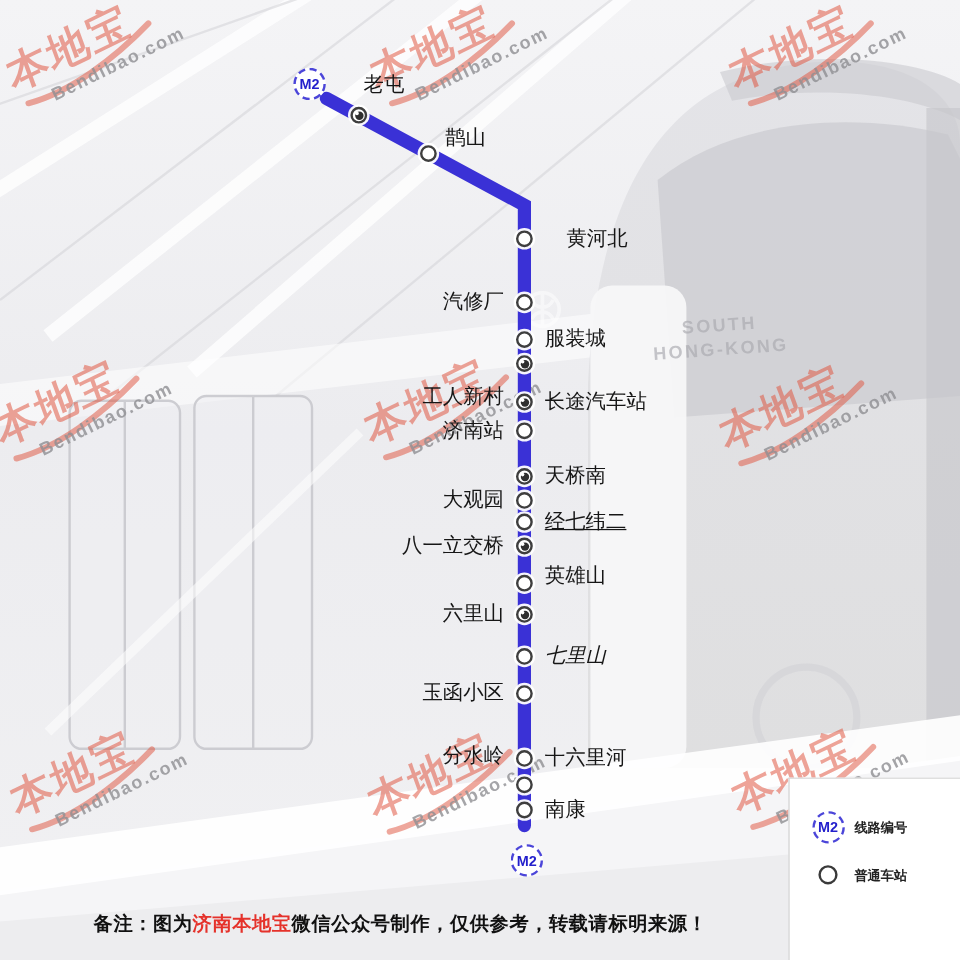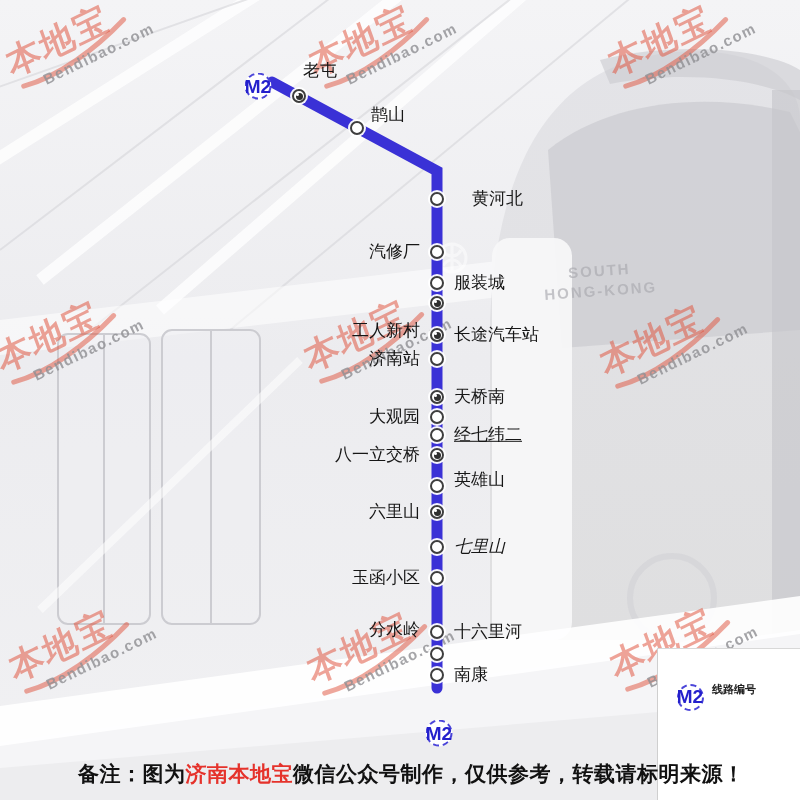--- a/index.html
+++ b/index.html
@@ -12,32 +12,32 @@
   .wm-cn{font-size:35px;font-weight:bold;letter-spacing:2px;color:#e0523c;opacity:.52;transform:skewX(-6deg);line-height:1;}
   .wm-swoosh{position:absolute;left:2px;top:24px;opacity:.5;}
   .wm-en{font-size:15px;font-weight:bold;letter-spacing:1.5px;color:#8f8f93;opacity:.8;margin:4px 0 0 26px;}
   
   .map-layer{position:absolute;inset:0;z-index:2;}
   .line-svg{position:absolute;left:0;top:0;}
   .dot{position:absolute;width:14px;height:14px;box-sizing:border-box;border:2.5px solid #3e3e3e;border-radius:50%;background:#fff;box-shadow:0 0 0 2px rgba(255,255,255,.95);transform:translate(-50%,-50%);}
   .dot.transfer::after{content:"";position:absolute;inset:1.5px;border-radius:50%;background:#2f2f2f;}
   .dot.transfer::before{content:"";position:absolute;width:3px;height:3px;border-radius:50%;background:#fff;left:2px;top:2px;z-index:1;}
   .station-label{position:absolute;font-size:17px;font-weight:500;color:#161616;white-space:nowrap;line-height:1.2;}
-  .m2-badge{position:absolute;width:27px;height:27px;box-sizing:border-box;border:2px dashed #4b45d9;border-radius:50%;background:#fff;display:flex;align-items:center;justify-content:center;font-size:19px;font-weight:bold;color:#2420cc;transform:translate(-50%,-50%);margin-top:16px;}
+  .m2-badge{position:absolute;width:27px;height:27px;box-sizing:border-box;border:2px dashed #4b45d9;border-radius:50%;background:#fff;display:flex;align-items:center;justify-content:center;font-size:12px;font-weight:bold;color:#2420cc;transform:translate(-50%,-50%);}
   
   .legend{position:absolute;left:657px;top:648px;right:0;bottom:0;background:#fff;border-left:1px solid #cfcfcf;border-top:1px solid #d8d8d8;z-index:3;padding:20px 0 0 16px;box-sizing:border-box;}
   .legend-row{display:flex;align-items:center;height:40px;}
   .legend-icon-wrap{width:32px;display:flex;justify-content:center;}
   .legend-label{font-size:11px;font-weight:600;color:#222;margin-left:6px;}
   .legend .m2-badge{position:static;transform:none;flex:none;}
   .legend-dot{position:relative;width:16px;height:16px;box-sizing:border-box;border:2px solid #3a3a3a;border-radius:50%;background:#fff;}
   .legend-dot.transfer::after{content:"";position:absolute;inset:2px;border-radius:50%;background:#2f2f2f;}
   .legend-dot.transfer::before{content:"";position:absolute;width:3px;height:3px;border-radius:50%;background:#fff;left:2.5px;top:2.5px;z-index:1;}
   
-  .note{position:absolute;left:78px;top:760px;z-index:3;font-size:21px;font-weight:bold;color:#111;letter-spacing:.5px;}
+  .note{position:absolute;left:78px;top:760px;z-index:3;font-size:16px;font-weight:bold;color:#111;letter-spacing:.5px;}
   .note .red{color:#e5322b;}
 </style>
 </head>
 <body>
 
 <div class="stage">
 
   <svg class="bg-svg" width="800" height="800" aria-hidden="true">
     <defs>
       <linearGradient id="gTrain" x1="0" y1="0" x2="0" y2="1">
@@ -215,19 +215,25 @@
 
   <div class="legend">
     <div class="legend-row">
       <span class="legend-icon-wrap">
           <span class="m2-badge">
             <span>M2</span>
           </span>
         </span>
       <span class="legend-label">线路编号</span>
     </div>
+    <div class="legend-row">
+      <span class="legend-icon-wrap">
+          <span class="legend-dot"></span>
+        </span>
+      <span class="legend-label">普通车站</span>
+    </div>
   </div>
 
   <div class="note">
     <span>备注：图为</span><span class="red" style="color: rgb(229, 50, 43);">济南本地宝</span><span>微信公众号制作，仅供参考，转载请标明来源！</span>
   </div>
 
 </div>
 
 </body></html>

